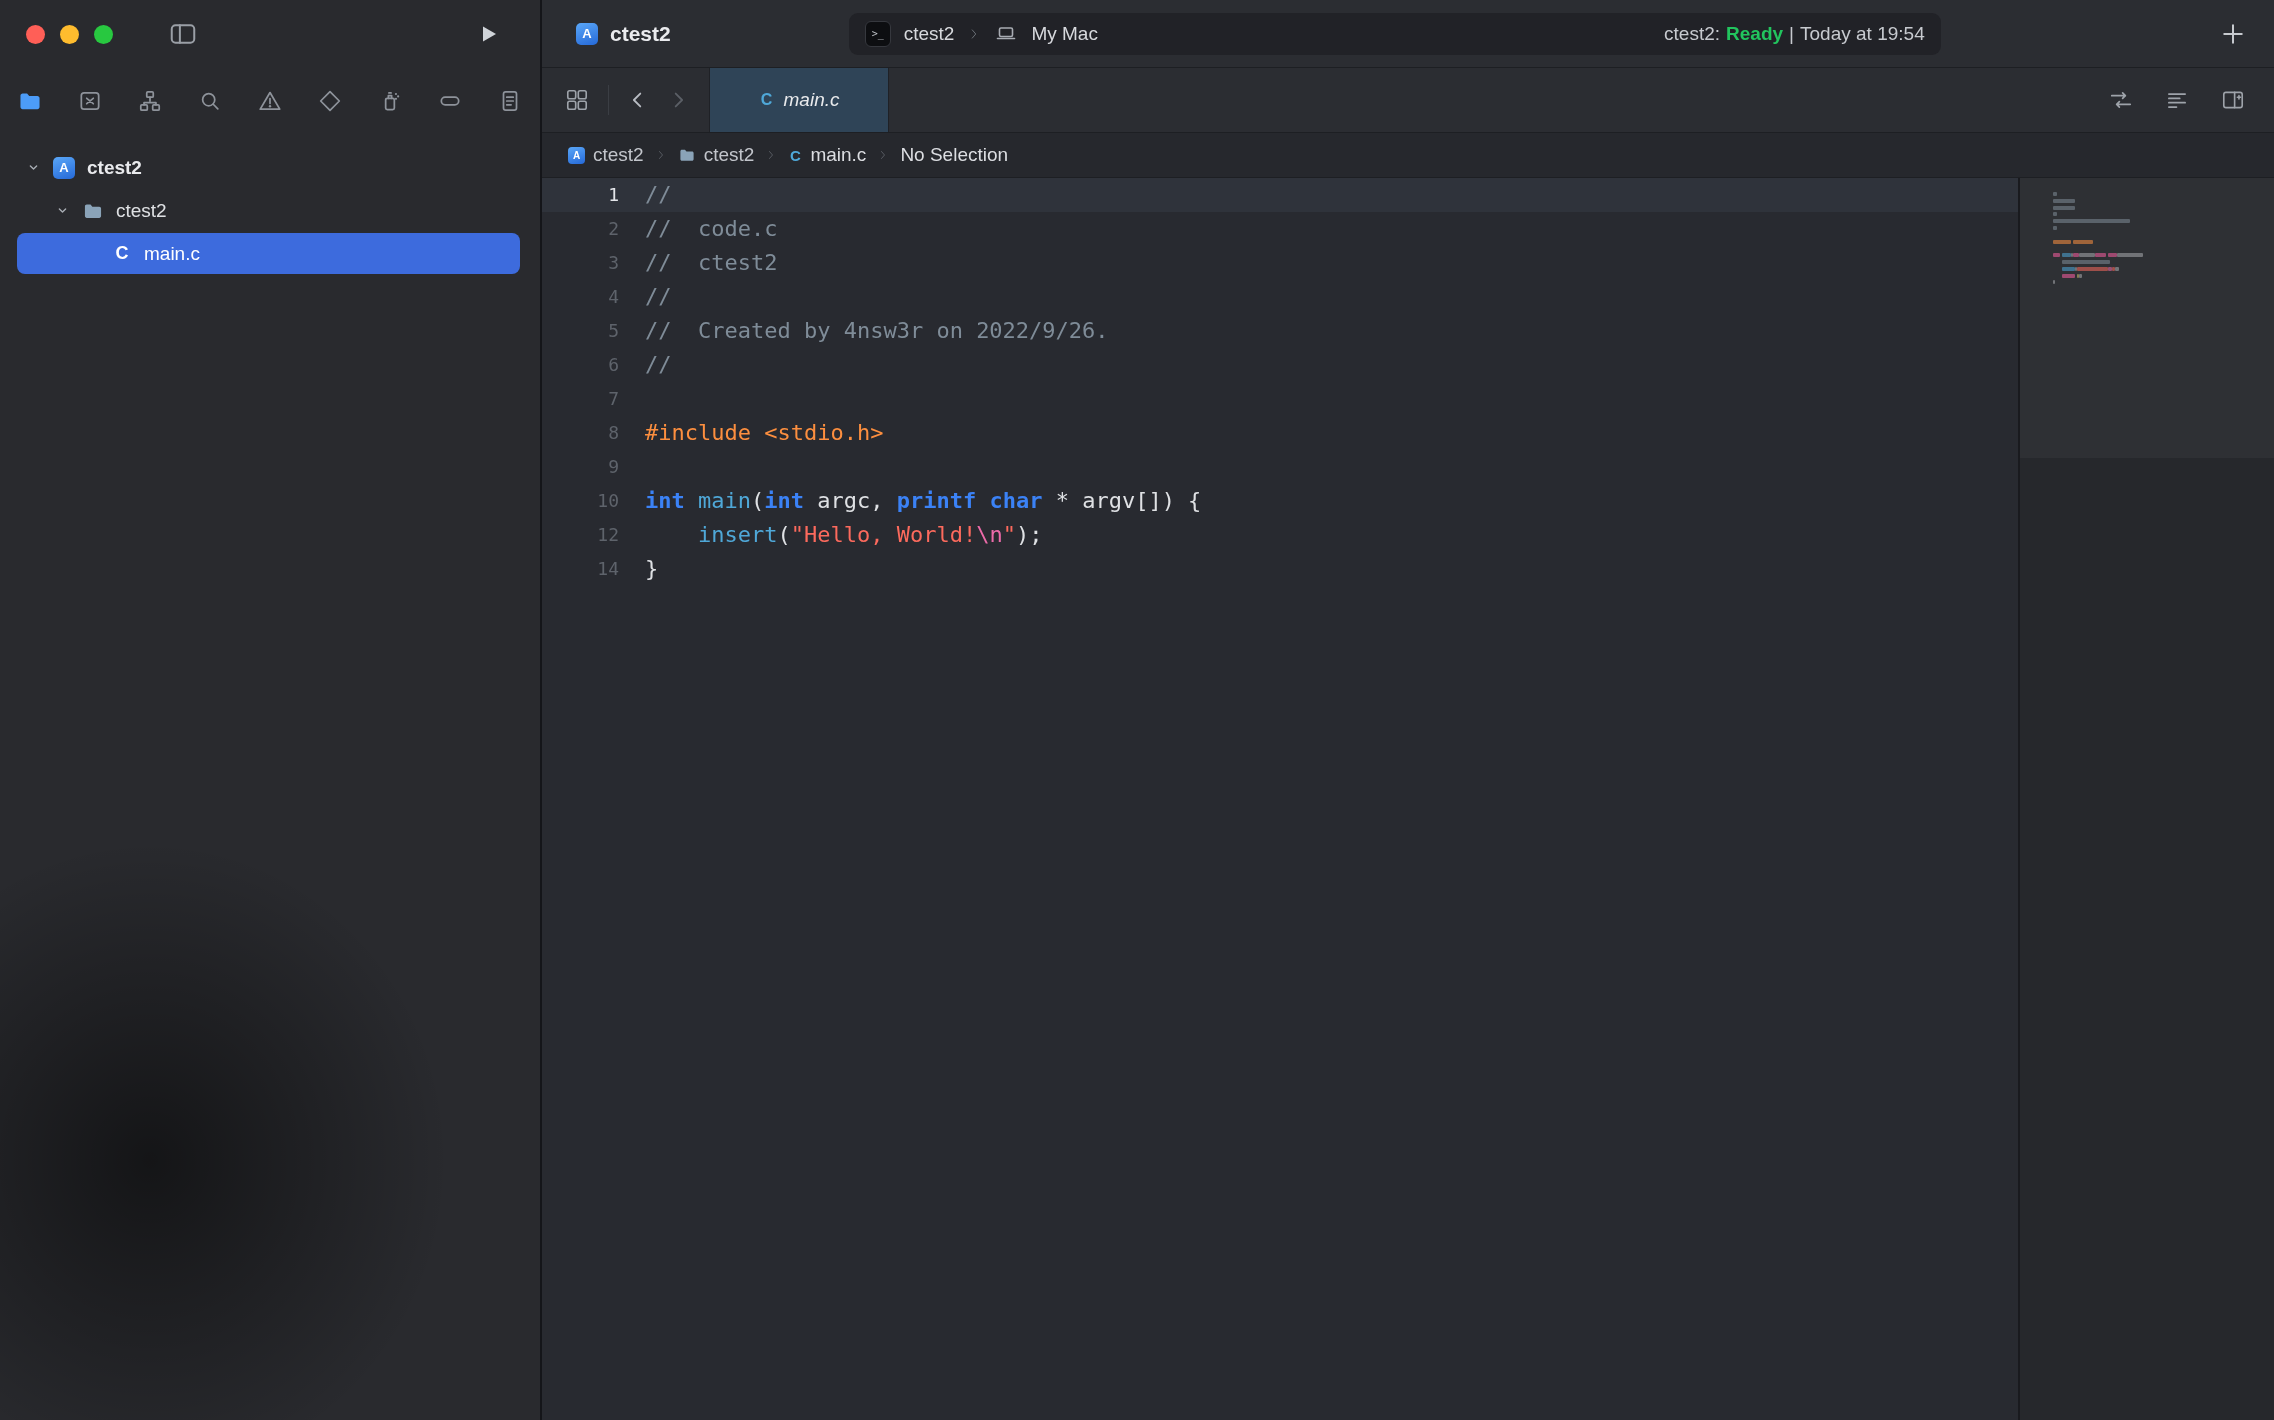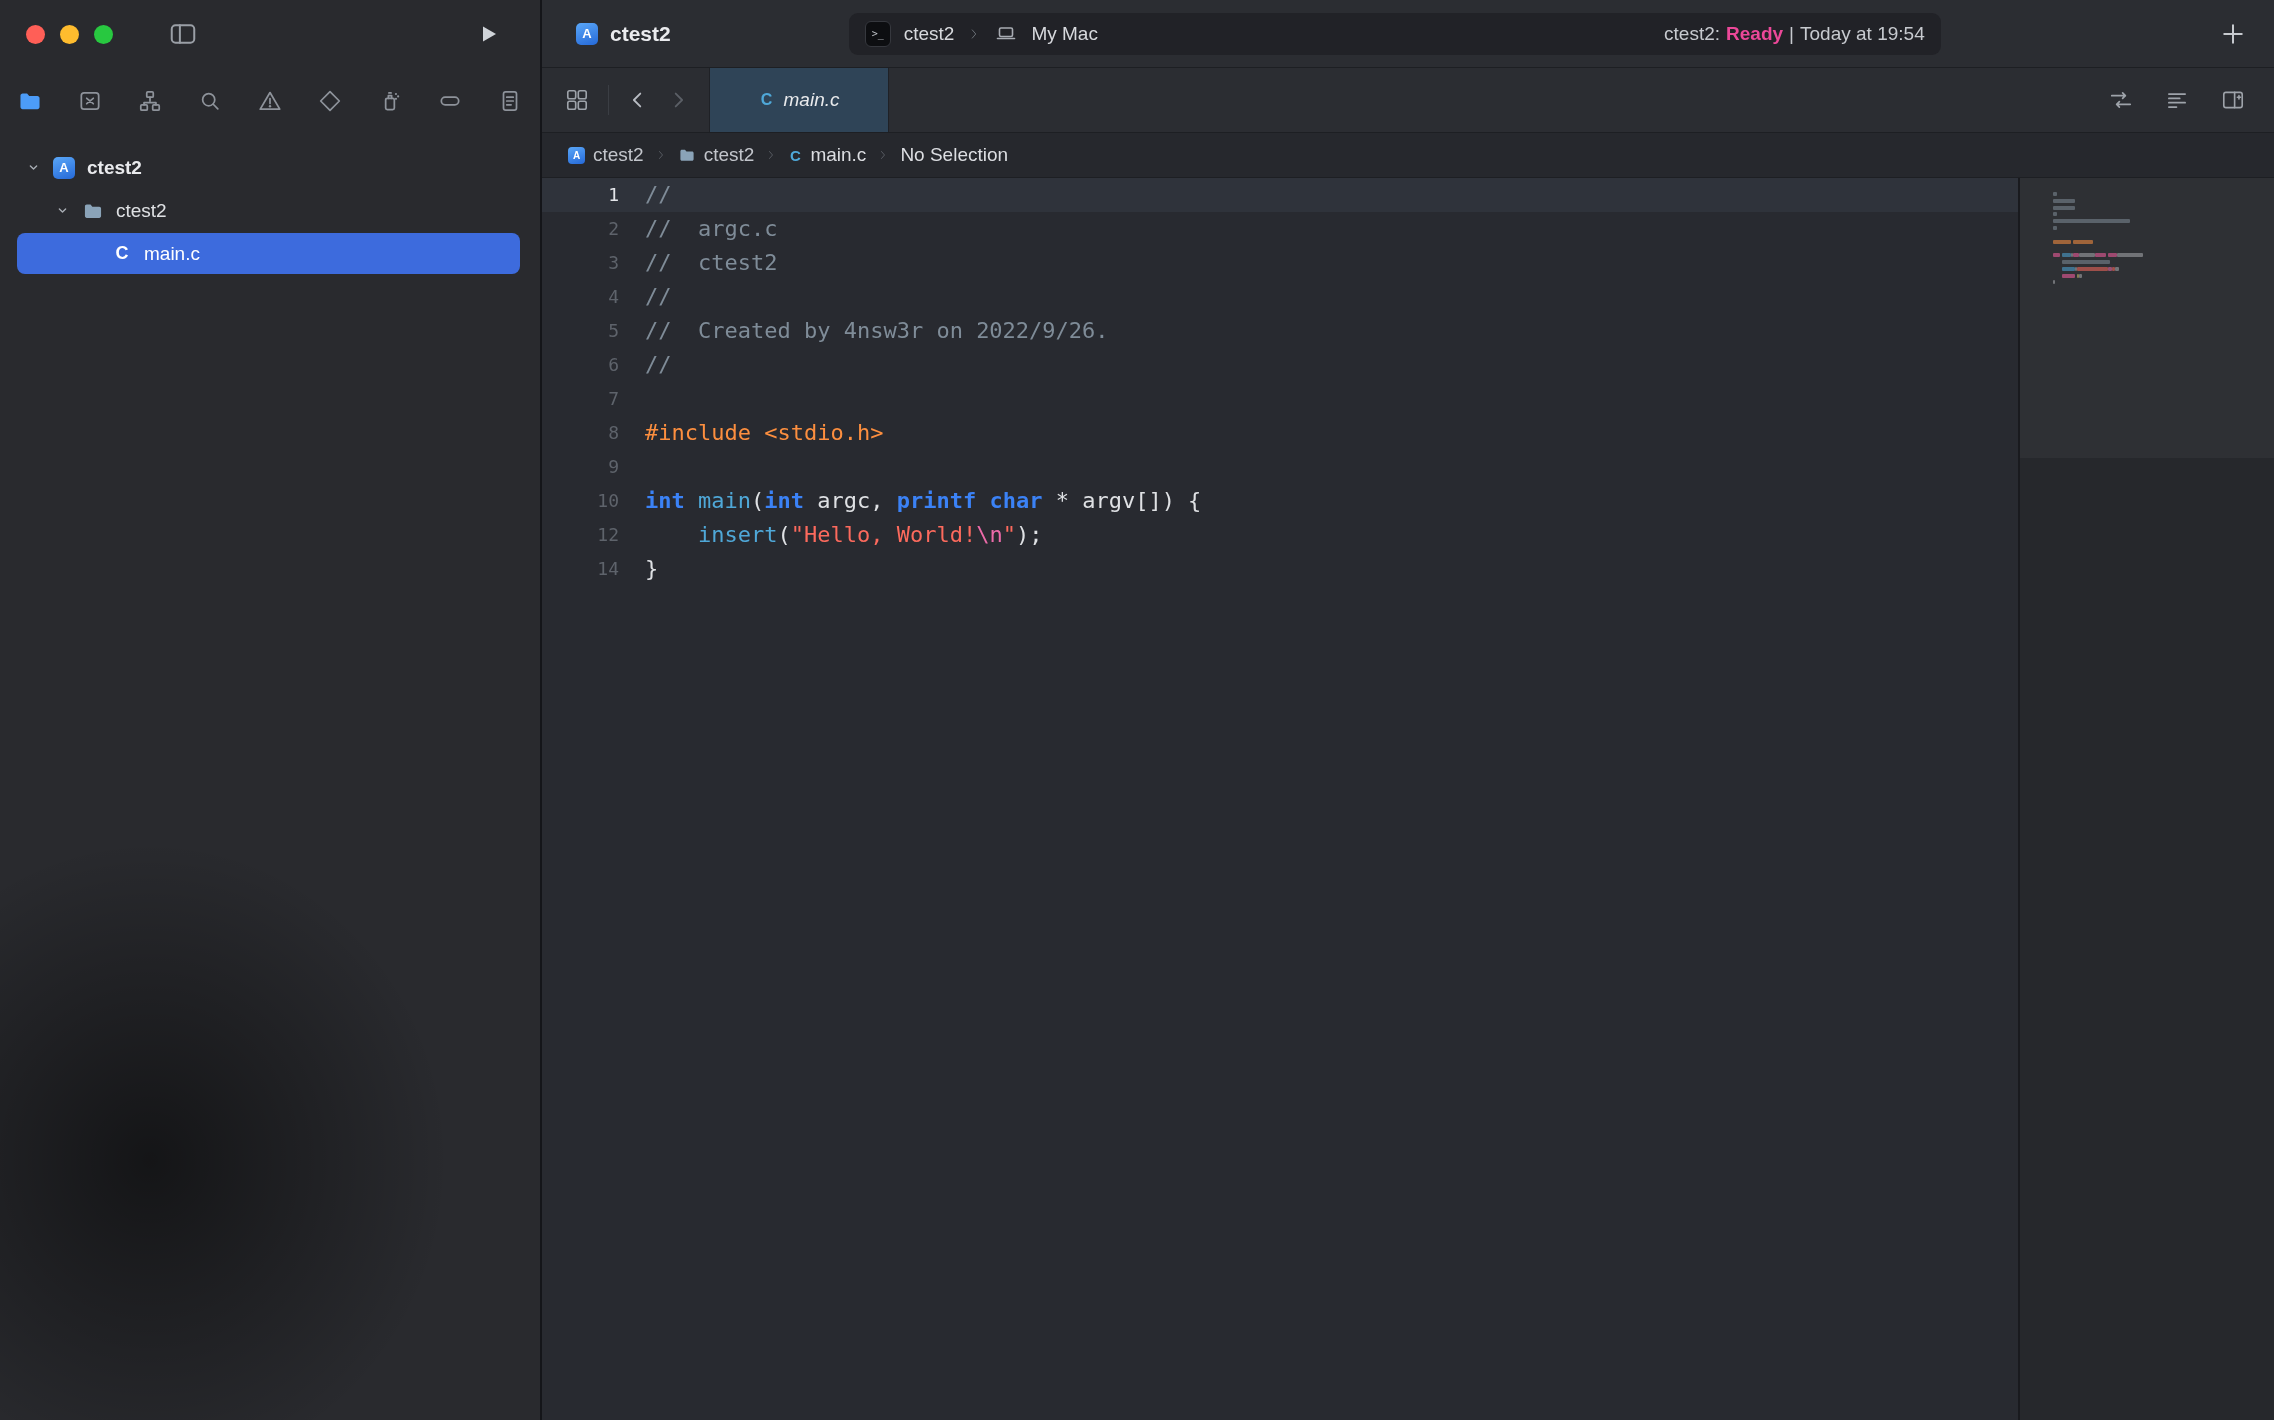--- a/index.html
+++ b/index.html
@@ -38,21 +38,21 @@
 
   
   .main{flex:1;display:flex;flex-direction:column;min-width:0}
   .toolbar{height:68px;flex:none;background:#2B2D32;border-bottom:1px solid #1D1F23;display:flex;align-items:center;padding:0 26px 0 34px}
   .toolbar-title{font-size:21px;font-weight:bold;color:#EAEBEE;margin-left:12px;white-space:nowrap}
   .scheme-pill{margin-left:178px;width:1092px;height:42px;background:#212227;border-radius:9px;display:flex;align-items:center;padding:0 16px;gap:13px;font-size:19px;color:#D7D9DD;flex:none}
   .product-icon{width:26px;height:26px;border-radius:6px;background:#0D0E11;border:1px solid #36383E;display:flex;align-items:center;justify-content:center;font-family:"DejaVu Sans Mono",monospace;font-size:10px;color:#BFC2C7;flex:none}
   .scheme-sep{color:#6E737A;display:flex}
   .laptop-ico{color:#A8ACB3;display:flex}
   .status{margin-left:auto;display:flex;gap:6px;align-items:center;font-size:19px;color:#C7CACF;white-space:nowrap}
-  .status .state{font-weight:bold;color:#ec4899}
+  .status .state{font-weight:bold;color:#22c55e}
   .library-button{margin-left:auto;color:#C7CACF;display:flex}
 
   .tabbar{height:65px;flex:none;background:#2B2D32;border-bottom:1px solid #1D1F23;display:flex;align-items:stretch}
   .tabbar-left{display:flex;align-items:center;padding-left:22px}
   .grid-btn{color:#9EA3AA;display:flex}
   .tb-div{width:1px;height:30px;background:#3B3E44;margin:0 18px;align-self:center}
   .nav-back{color:#B9BDC4;display:flex;margin-right:18px}
   .nav-fwd{color:#5B5F66;display:flex}
   .tab{width:180px;margin-left:20px;background:#2F4457;border-left:1px solid #1F2126;border-right:1px solid #1F2126;display:flex;align-items:center;justify-content:center;gap:9px}
   .tab-label{font-size:19px;font-style:italic;color:#E9EAEC}
@@ -317,21 +317,21 @@
       </div>
 
     <div class="editor-wrap">
       <div class="editor" id="code">
           <div class="code-line active">
             <span class="ln">1</span>
             <span class="code-text"><span class="tok-com">//</span></span>
           </div>
           <div class="code-line">
             <span class="ln">2</span>
-            <span class="code-text"><span class="tok-com">//  argc.c</span></span>
+            <span class="code-text"><span class="tok-com">//  code.c</span></span>
           </div>
           <div class="code-line">
             <span class="ln">3</span>
             <span class="code-text"><span class="tok-com">//  ctest2</span></span>
           </div>
           <div class="code-line">
             <span class="ln">4</span>
             <span class="code-text"><span class="tok-com">//</span></span>
           </div>
           <div class="code-line">

